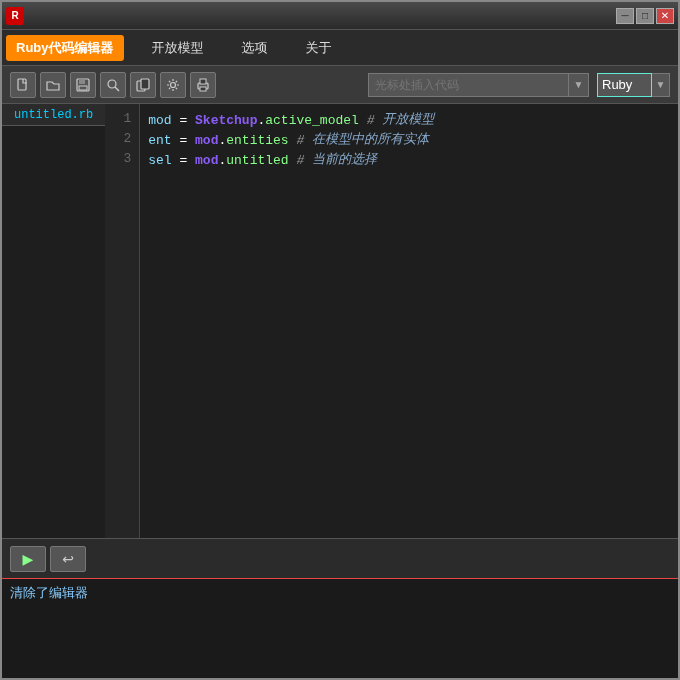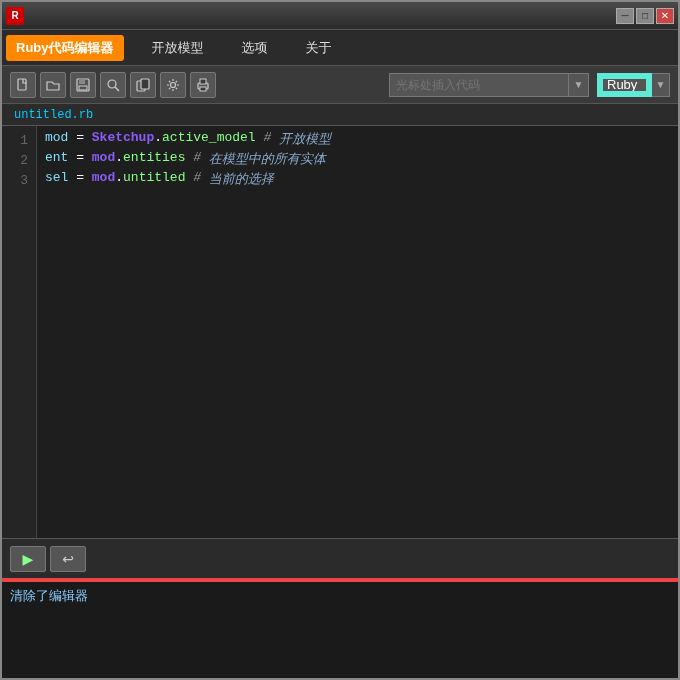--- a/index.html
+++ b/index.html
@@ -118,21 +118,21 @@
       cursor: pointer;
       color: #ccc;
       font-size: 13px;
     }
     .toolbar-spacer { flex: 1; }
     .toolbar-search {
       display: flex;
       align-items: center;
     }
     .search-input {
-      width: 180px;
+      width: 201px;
       height: 24px;
       background: #555;
       border: 1px solid #777;
       color: #999;
       font-size: 12px;
       padding: 0 6px;
       font-family: 'SimHei', 'Microsoft YaHei', sans-serif;
     }
     .search-dropdown {
       width: 20px;
@@ -149,21 +149,21 @@
     }
     .lang-selector {
       display: flex;
       align-items: center;
       margin-left: 4px;
     }
     .lang-input {
       width: 55px;
       height: 24px;
       background: #555;
-      border: 6px solid #5eead4;
+      border: 1px solid #5eead4;
       color: #fff;
       font-size: 13px;
       padding: 0 4px;
       font-family: 'SimHei', 'Microsoft YaHei', sans-serif;
     }
     .lang-dropdown {
       width: 18px;
       height: 24px;
       background: #555;
       border: 1px solid #777;
@@ -173,21 +173,21 @@
       justify-content: center;
       color: #aaa;
       font-size: 10px;
       cursor: pointer;
     }
 
     
     .editor-area {
       flex: 1;
       display: flex;
-      flex-direction: column;
+      flex-direction: row;
       background: #1e1e1e;
       overflow: hidden;
     }
     .file-tab {
       height: 22px;
       background: #2b2b2b;
       padding: 0 12px;
       display: flex;
       align-items: center;
       border-bottom: 1px solid #555;
@@ -221,21 +221,21 @@
       font-family: 'Courier New', monospace;
     }
     .code-area {
       flex: 1;
       padding: 4px 8px;
       overflow: auto;
     }
     .code-line {
       height: 20px;
       display: flex;
-      align-items: flex-start;
+      align-items: flex-end;
       font-size: 13px;
       font-family: 'Courier New', monospace;
       white-space: nowrap;
     }
     
     .kw-var { color: #88ddff; }
     .kw-eq { color: #ffffff; }
     .kw-obj { color: #8b5cf6; font-weight: bold; }
     .kw-method { color: #88ff88; }
     .kw-comment { color: #999999; font-style: italic; }
@@ -276,21 +276,21 @@
       justify-content: center;
       cursor: pointer;
       color: #cccccc;
       font-size: 14px;
     }
 
     
     .status-bar {
       height: 100px;
       background: #1a1a1a;
-      border-top: 4px solid #ef4444;
+      border-top: 1px solid #ef4444;
       padding: 4px 8px;
       flex-shrink: 0;
     }
     .status-text {
       color: #88ccff;
       font-size: 13px;
       font-family: 'SimHei', 'Microsoft YaHei', sans-serif;
     }
   </style>
 </head>

